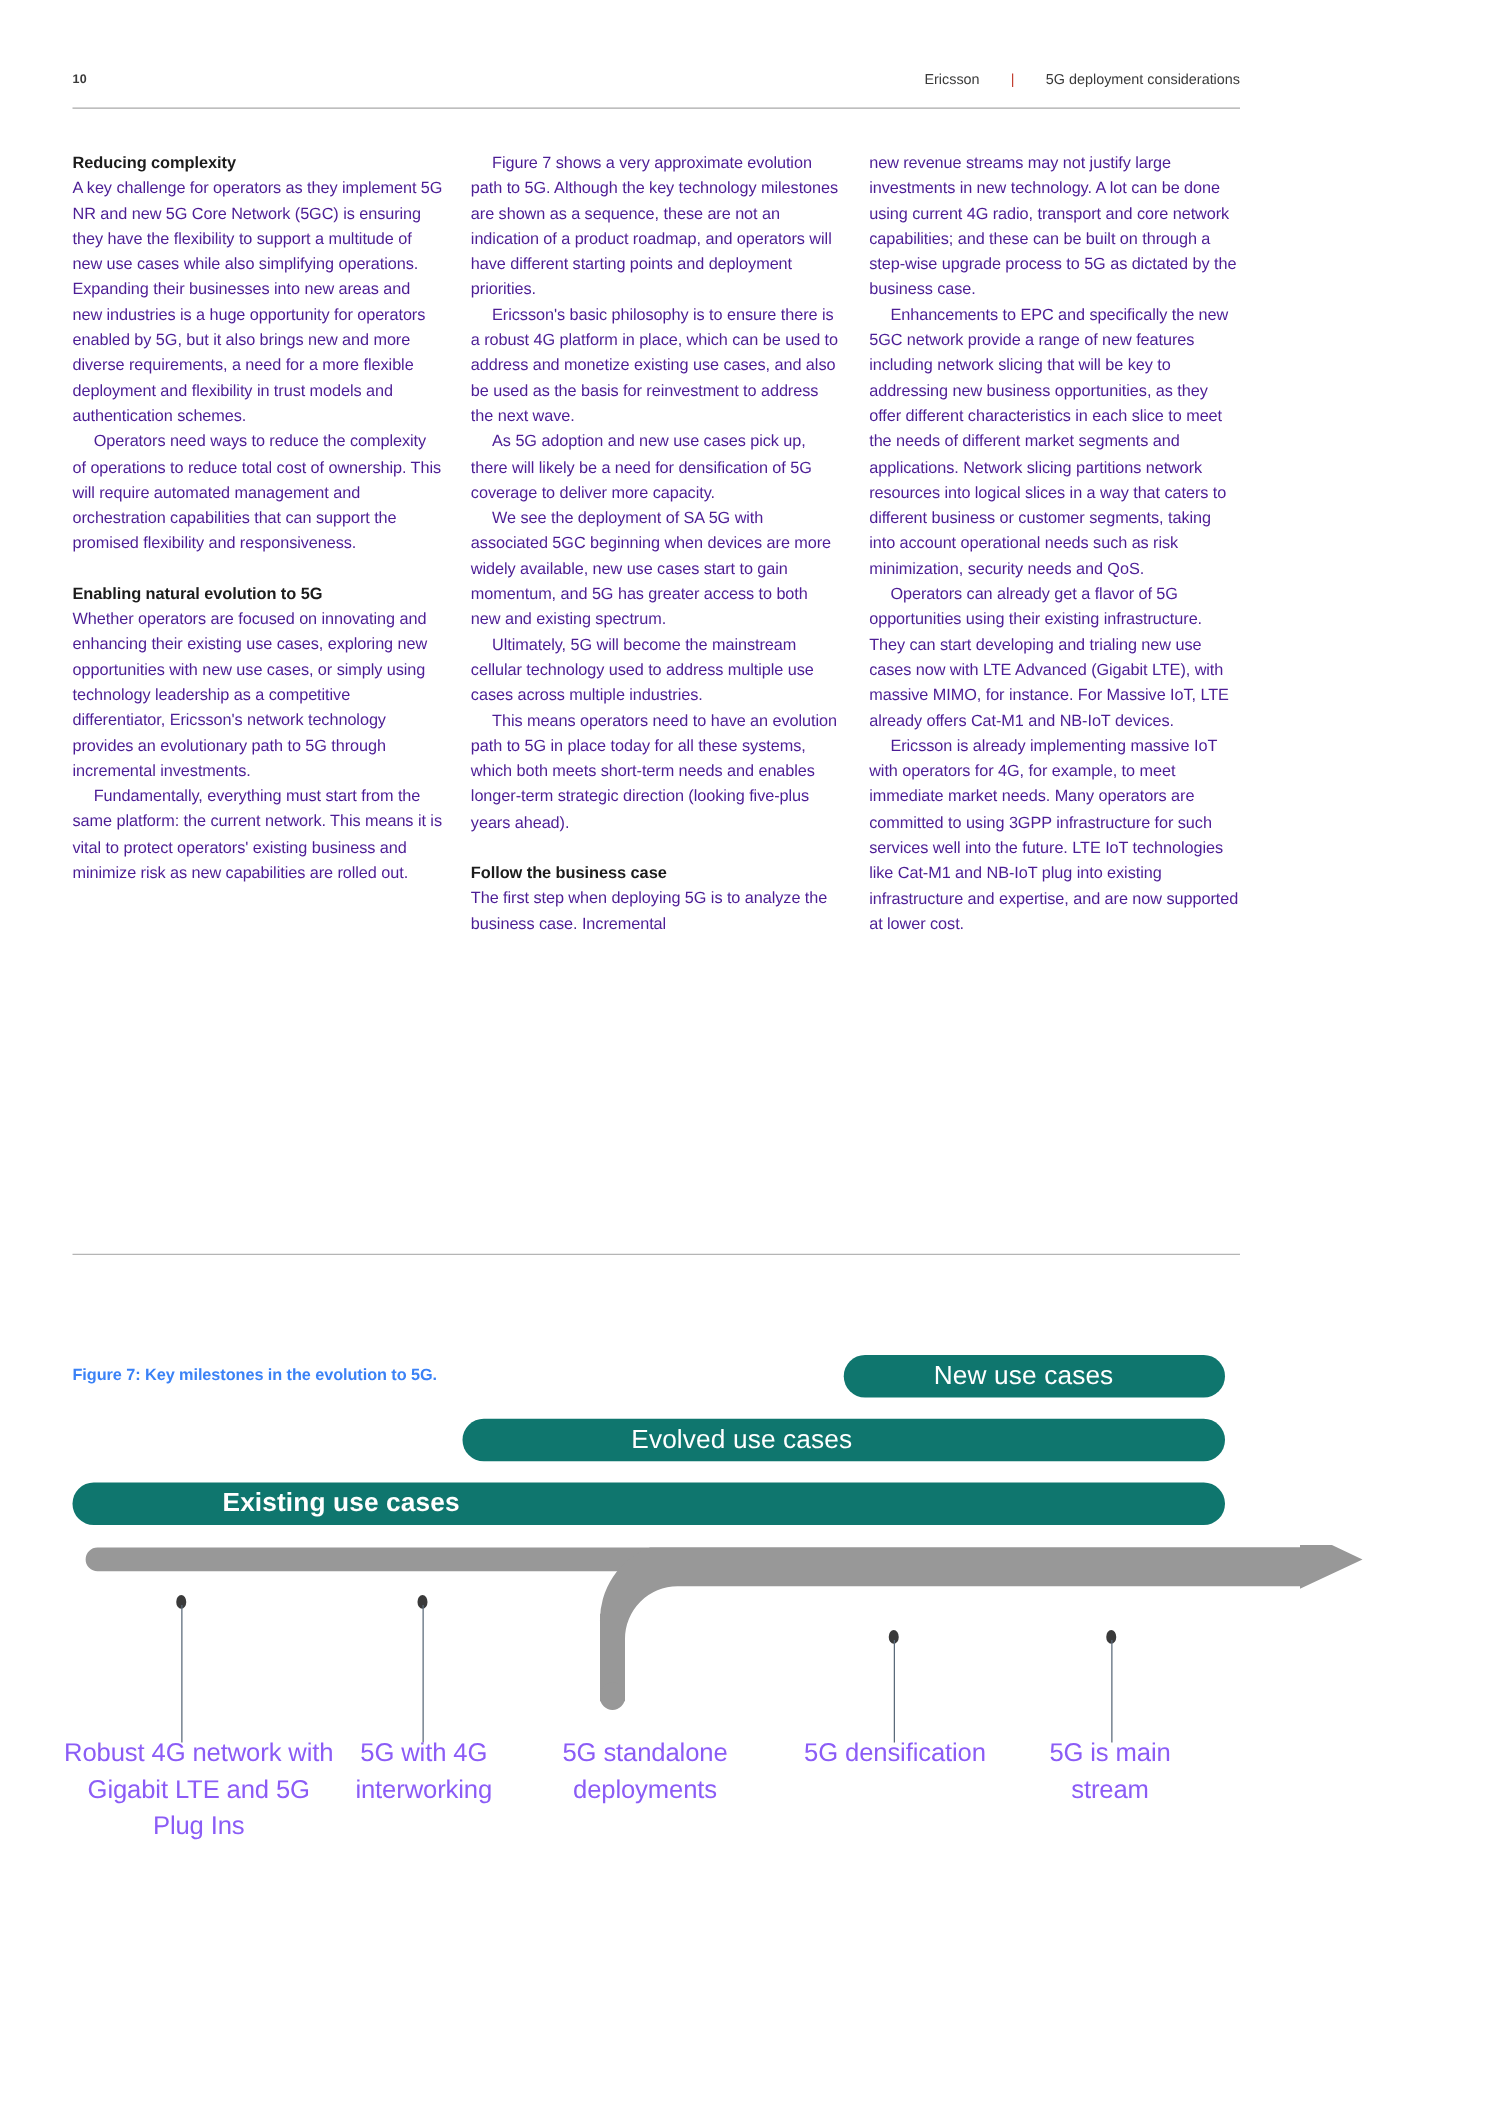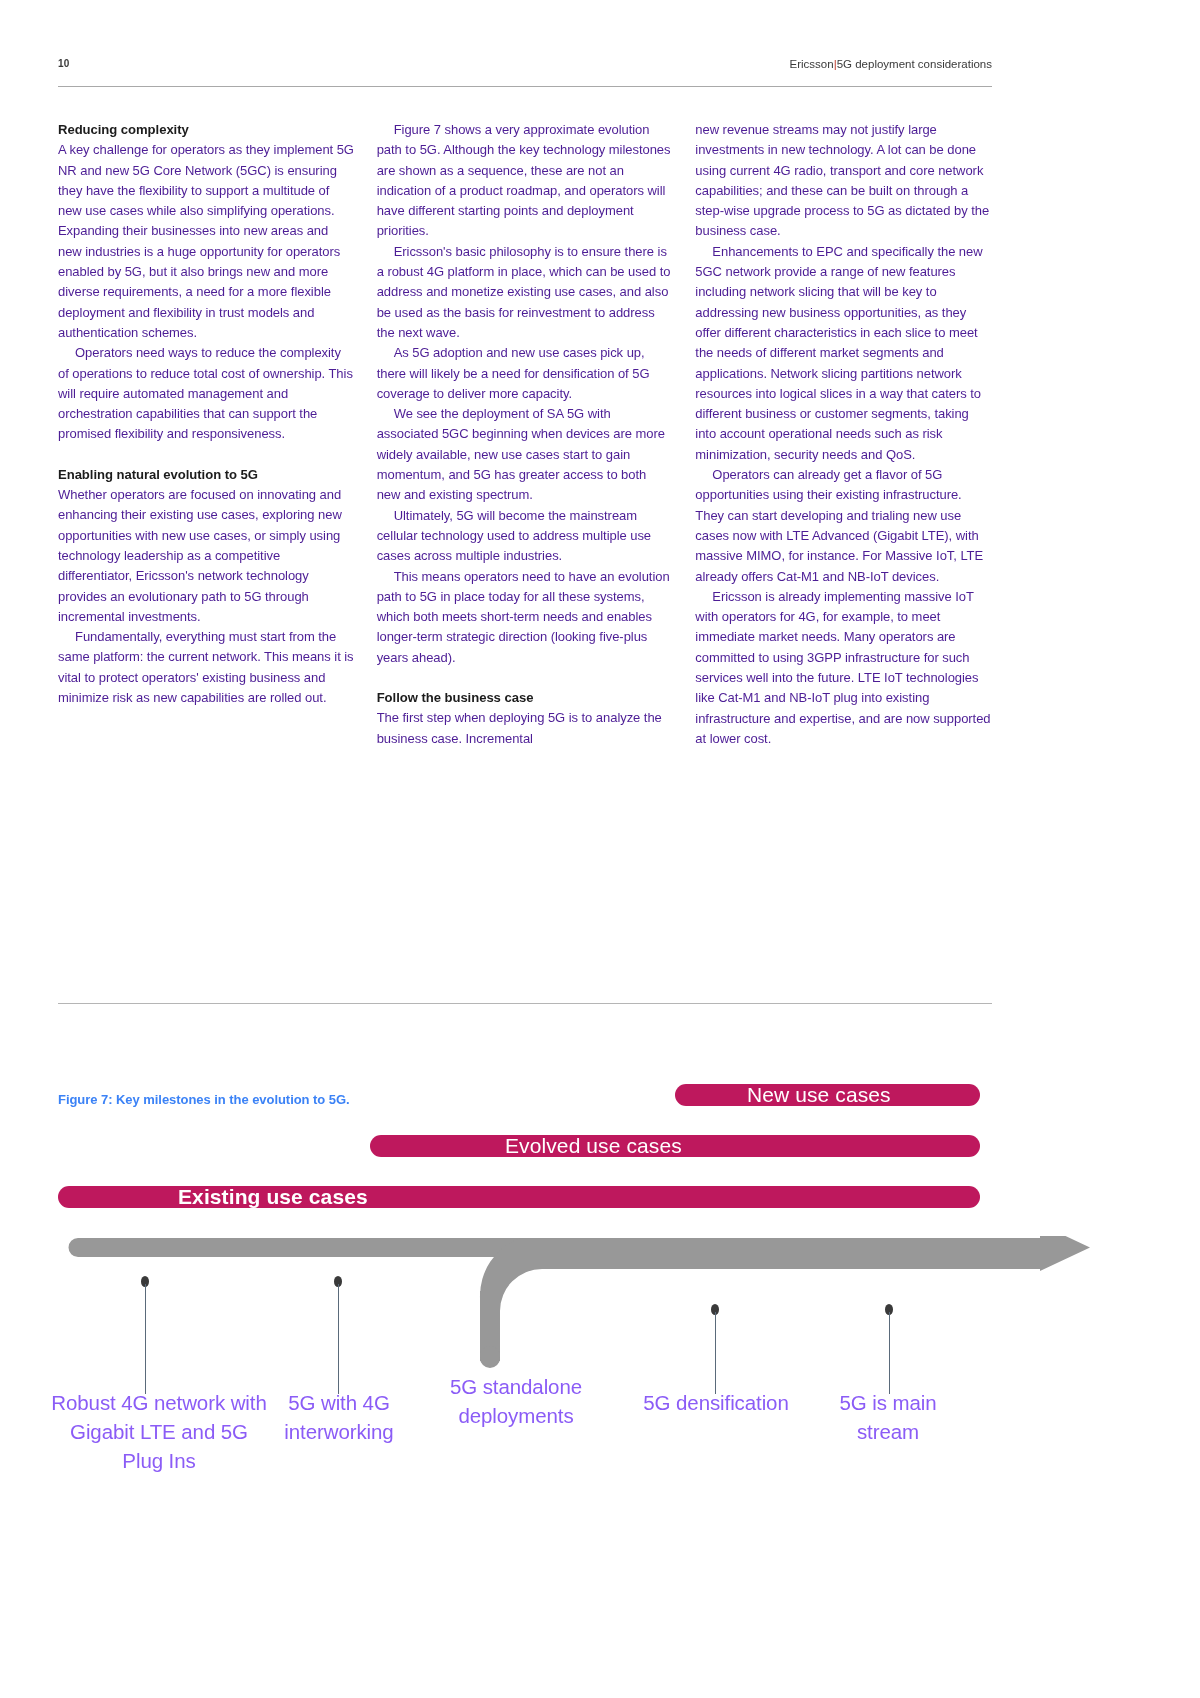--- a/index.html
+++ b/index.html
@@ -39,21 +39,21 @@
     font-size: 10px;
     color: #3a3a3a;
     letter-spacing: 0.2px;
     font-weight: bold;
   }
   .header-right {
     font-size: 11.5px;
     color: #3a3a3a;
     display: flex;
     align-items: baseline;
-    gap: 0;
+    gap: 25px;
     white-space: nowrap;
   }
   .header-sep {
     color: #c0392b;
     font-weight: 400;
   }
 
   
   .columns {
     position: absolute;
@@ -112,22 +112,22 @@
     position: absolute;
     left: 0px;
     top: 1140px;
     width: 1200px;
     height: 520px;
   }
 
   
   .bar {
     position: absolute;
-    height: 22px;
-    background: #be185d;
+    height: 34px;
+    background: #0f766e;
     border-radius: 17px;
     display: flex;
     align-items: center;
     color: #ffffff;
     font-size: 21px;
     letter-spacing: 0.1px;
   }
   .bar-existing {
     left: 58px;
     top: 46px;
@@ -268,19 +268,19 @@
     <div class="stem" style="left:337.5px; top:144px; height:110px;"></div>
 
     <div class="dot" style="left:711px; top:164px;"></div>
     <div class="stem" style="left:714.5px; top:172px; height:82px;"></div>
 
     <div class="dot" style="left:885px; top:164px;"></div>
     <div class="stem" style="left:888.5px; top:172px; height:82px;"></div>
 
     <div class="ms-label" style="left:50px; top:248px; width:218px;">Robust 4G network with Gigabit LTE and 5G Plug Ins</div>
     <div class="ms-label" style="left:264px; top:248px; width:150px;">5G with 4G interworking</div>
-    <div class="ms-label" style="left:432px; top:232px; width:168px;">5G standalone deployments</div>
+    <div class="ms-label" style="left:432px; top:248px; width:168px;">5G standalone deployments</div>
     <div class="ms-label" style="left:638px; top:248px; width:156px;">5G densification</div>
     <div class="ms-label" style="left:812px; top:248px; width:152px;">5G is main stream</div>
 
   </div>
 
 </div>
 
 </body></html>

